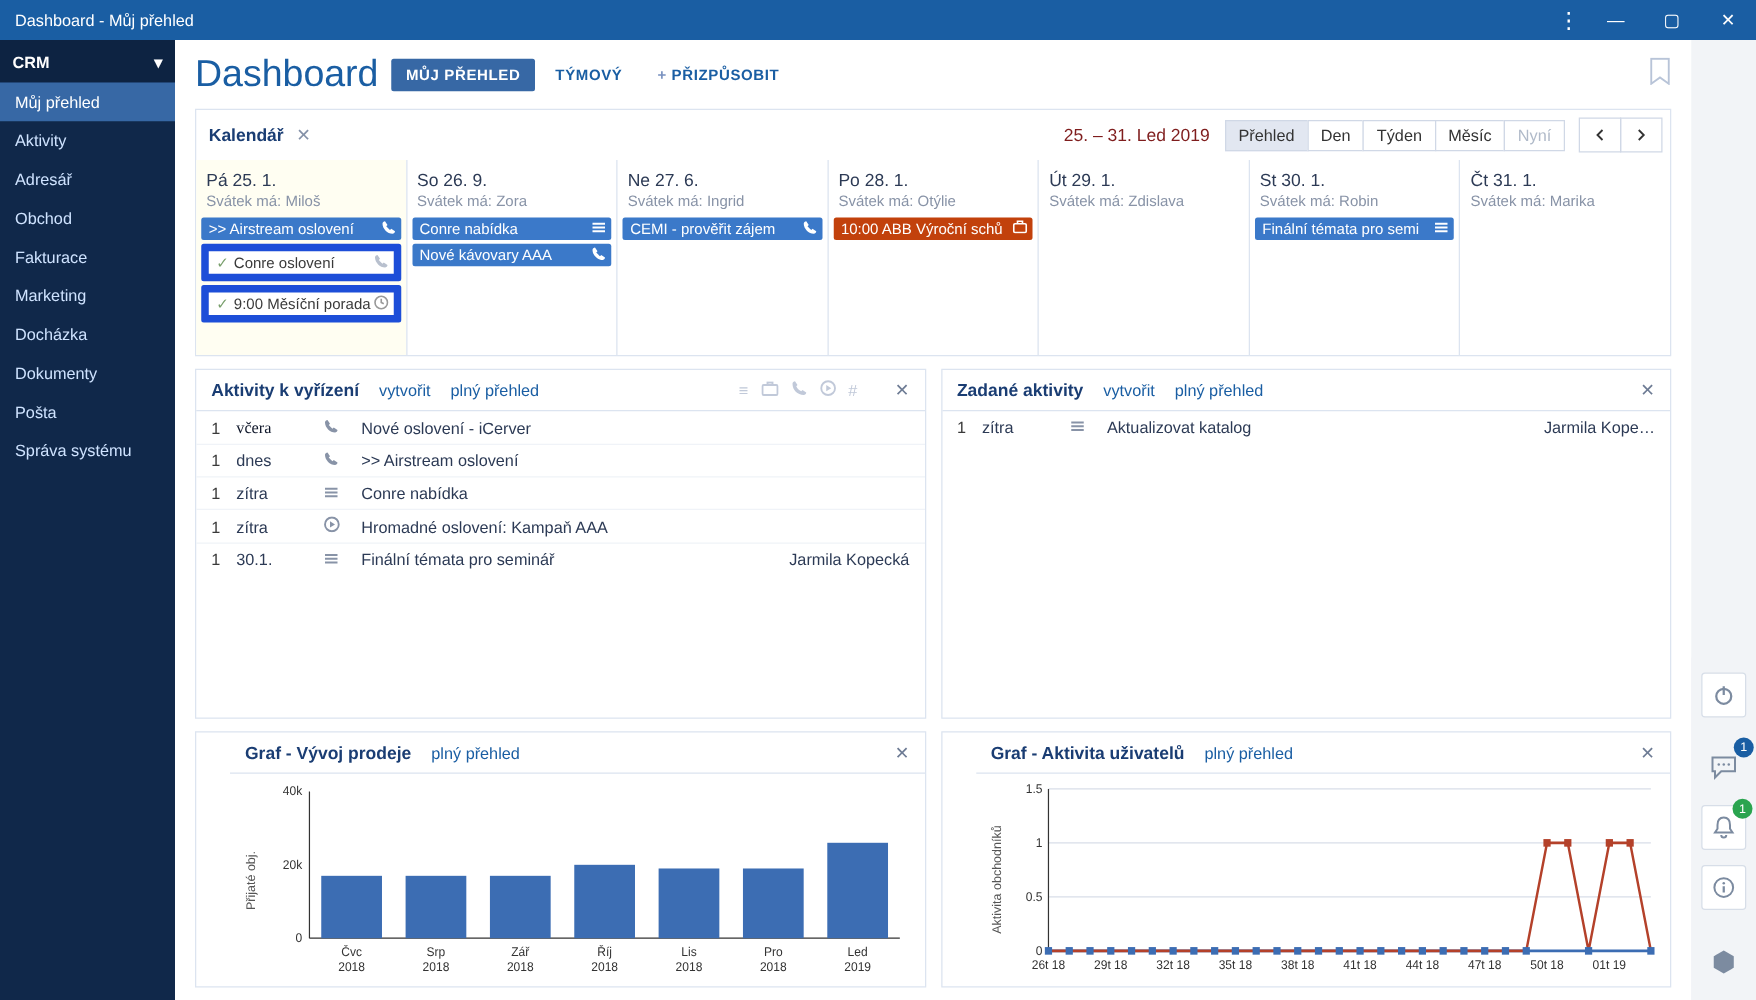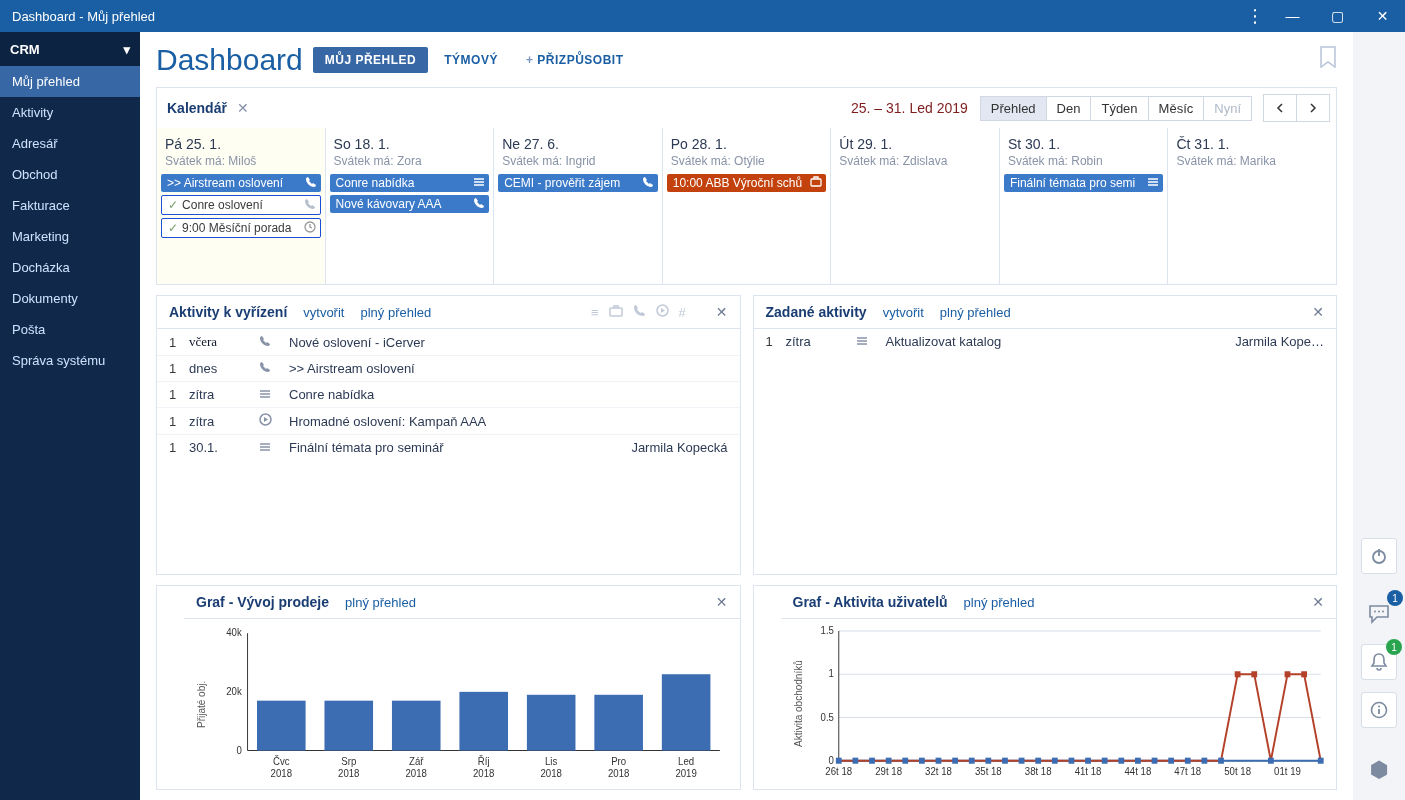--- a/index.html
+++ b/index.html
@@ -51,21 +51,21 @@
   .cal-nav { display: flex; margin-left: 12px; }
   .cal-nav .n { border: 1px solid #d0d8e6; width: 34px; height: 28px; display: flex; align-items: center; justify-content: center; cursor: pointer; margin-left: -1px; }
   .calgrid { display: flex; }
   .calcol { flex: 1; border-left: 1px solid #dce4f0; padding: 0; min-height: 156px; }
   .calcol:first-child { border-left: none; background: #fffef2; }
   .daylbl { font-size: 14px; color: #2c3a55; padding: 8px 8px 2px; }
   .svatek { font-size: 12px; color: #8893a7; padding: 0 8px 6px; }
   .evt { margin: 0 4px 3px; padding: 2px 6px; font-size: 12px; border-radius: 2px; display: flex; align-items: center; gap: 4px; white-space: nowrap; overflow: hidden; position: relative; cursor: pointer; }
   .evt .eicon { position: absolute; right: 4px; }
   .evt.blue { background: #3b79c9; color: #fff; }
-  .evt.white { background: #fff; border: 1px solid #1d4ed8; color: #3a3a3a; }
+  .evt.white { background: #fff; border: 6px solid #1d4ed8; color: #3a3a3a; }
   .evt.green { background: #c2410c; color: #fff; }
   .evt .chk::before { content: "✓ "; color: #7aa06d; }
   
   .twocol { display: flex; gap: 12px; margin-top: 10px; flex: 0 0 auto; }
   .twocol .card { flex: 1; min-height: 280px; }
   .actrow { display: flex; align-items: center; padding: 5px 12px; font-size: 13px; color: #2c3a55; border-bottom: 1px solid #f0f3f8; cursor: pointer; }
   .actrow:last-child { border-bottom: none; }
   .actrow .c-idx { width: 20px; color: #3a3a3a; }
   .actrow .c-time { width: 70px; }
   .actrow .c-time.red { color: #0f172a; font-family: Liberation Serif, serif; }
@@ -186,21 +186,21 @@
               <div class="evt white">
                 <span class="chk"></span>
                 <span>9:00 Měsíční porada</span>
                 <span class="eicon"><svg width="12" height="12">
                     <circle cx="6" cy="6" r="5" fill="none" stroke="#999" stroke-width="1.3"></circle>
                     <path d="M6 3v3l2 1" fill="none" stroke="#999" stroke-width="1.3"></path>
                   </svg></span>
               </div>
             </div>
             <div class="calcol">
-              <div class="daylbl">So 18. 1.</div>
+              <div class="daylbl">So 26. 9.</div>
               <div class="svatek">Svátek má: Zora</div>
               <div class="evt blue">
                 <span>Conre nabídka</span>
                 <span class="eicon"><svg width="12" height="10">
                     <line x1="1" y1="2" x2="11" y2="2" stroke="#fff" stroke-width="1.5"></line>
                     <line x1="1" y1="5" x2="11" y2="5" stroke="#fff" stroke-width="1.5"></line>
                     <line x1="1" y1="8" x2="11" y2="8" stroke="#fff" stroke-width="1.5"></line>
                   </svg></span>
               </div>
               <div class="evt blue">

